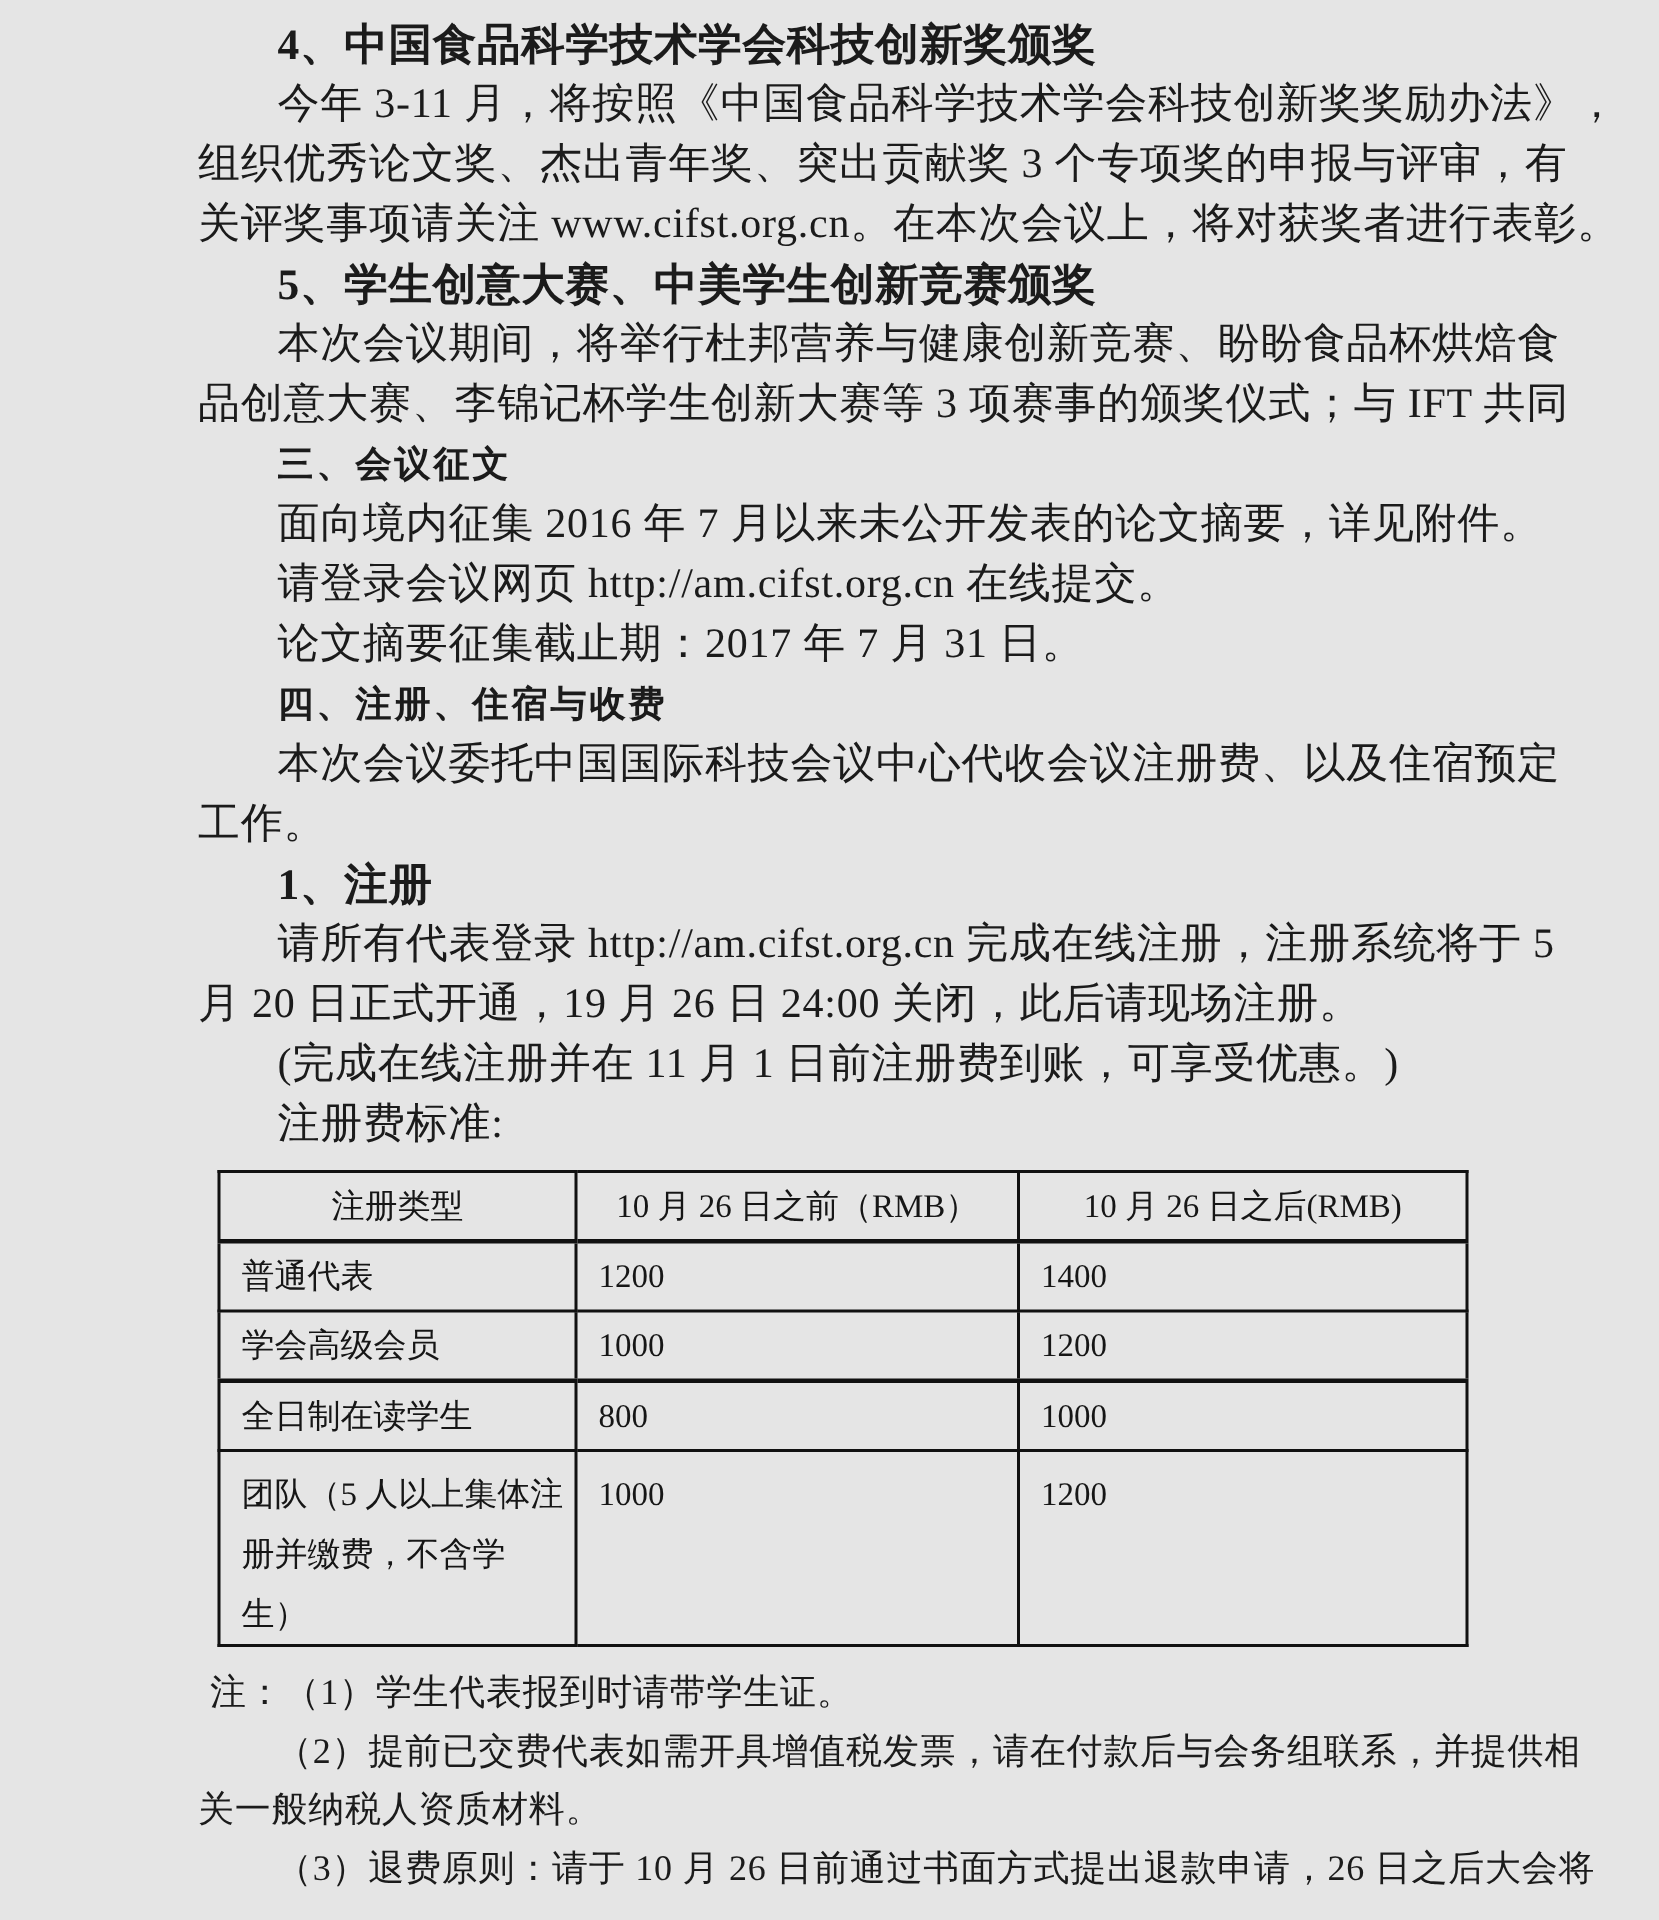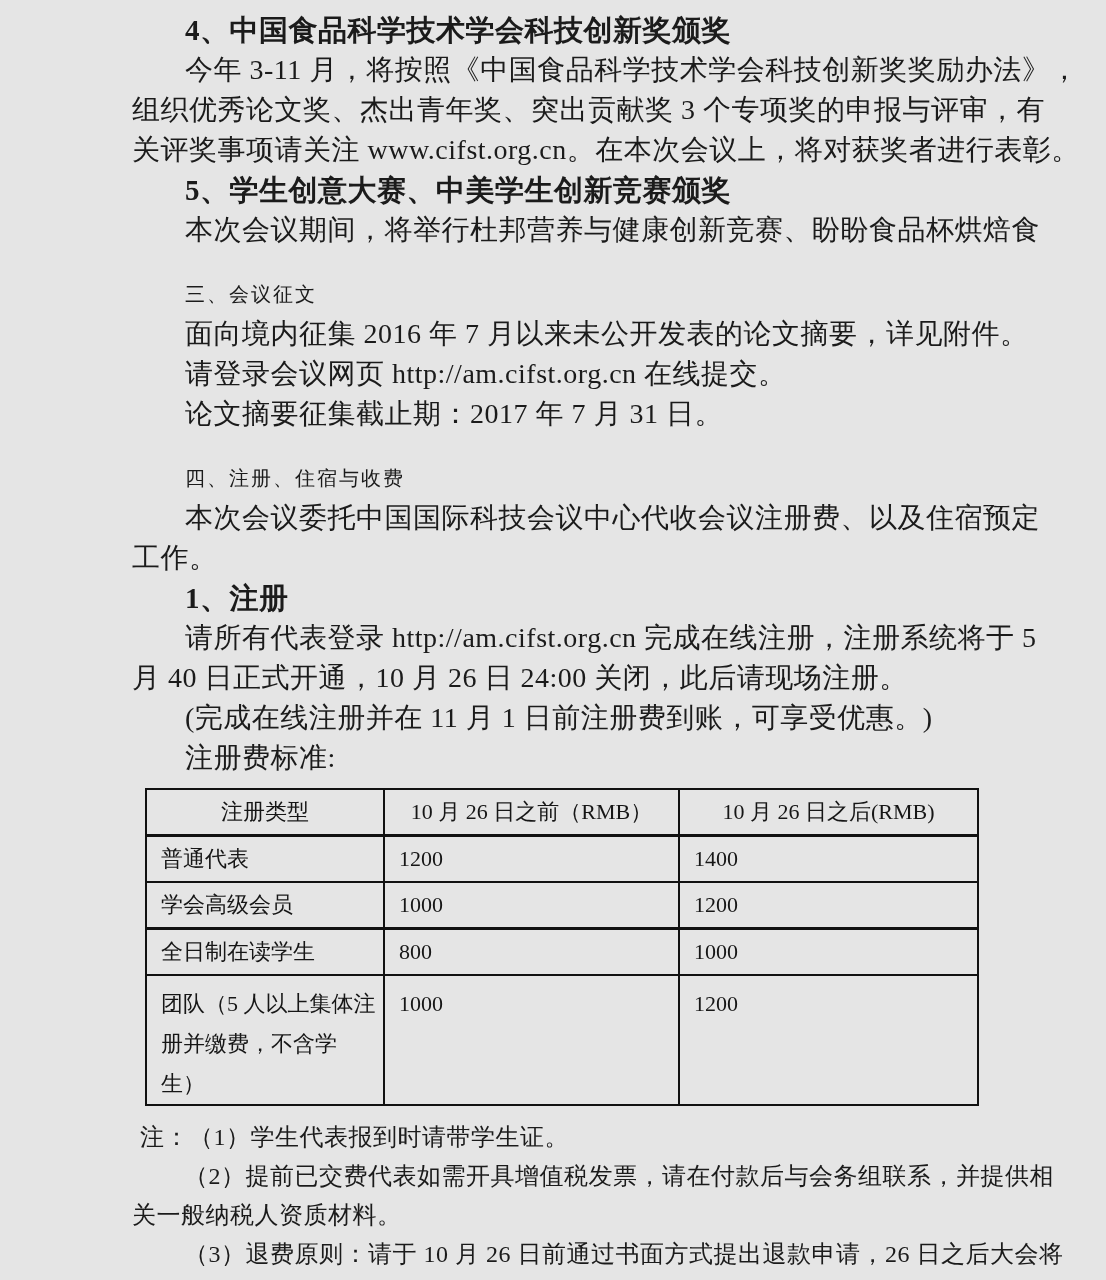--- a/index.html
+++ b/index.html
@@ -34,24 +34,23 @@
     text-align: justify;
     text-align-last: justify;
     text-justify: inter-character;
   }
   .h-serif {
     font-weight: bold;
     font-size: 29px;
   }
   .h-hei {
     font-family: "Liberation Sans", "DejaVu Sans", sans-serif;
-    font-weight: 400;
-    font-size: 20px;
+    font-weight: 700;
+    font-size: 24px;
     letter-spacing: 2px;
-    margin-top: 24px;
   }
   table.fee-table {
     border-collapse: collapse;
     margin-left: 13px;
     margin-top: 10px;
     width: 832px;
     table-layout: fixed;
     font-size: 22px;
     color: #161616;
   }
@@ -106,33 +105,34 @@
 
 <div class="page">
 
   <div class="ln h-serif indent">4、中国食品科学技术学会科技创新奖颁奖</div>
   <div class="ln indent just">今年 3-11 月，将按照《中国食品科学技术学会科技创新奖奖励办法》，</div>
   <div class="ln just">组织优秀论文奖、杰出青年奖、突出贡献奖 3 个专项奖的申报与评审，有</div>
   <div class="ln just">关评奖事项请关注 www.cifst.org.cn。在本次会议上，将对获奖者进行表彰。</div>
 
   <div class="ln h-serif indent">5、学生创意大赛、中美学生创新竞赛颁奖</div>
   <div class="ln indent just">本次会议期间，将举行杜邦营养与健康创新竞赛、盼盼食品杯烘焙食</div>
+  <div class="ln just">品创意大赛、李锦记杯学生创新大赛等 3 项赛事的颁奖仪式；与 IFT 共同</div>
 
   <div class="ln h-hei indent">三、会议征文</div>
   <div class="ln indent">面向境内征集 2016 年 7 月以来未公开发表的论文摘要，详见附件。</div>
   <div class="ln indent">请登录会议网页 http://am.cifst.org.cn 在线提交。</div>
   <div class="ln indent">论文摘要征集截止期：2017 年 7 月 31 日。</div>
 
   <div class="ln h-hei indent">四、注册、住宿与收费</div>
   <div class="ln indent just">本次会议委托中国国际科技会议中心代收会议注册费、以及住宿预定</div>
   <div class="ln">工作。</div>
 
   <div class="ln h-serif indent">1、注册</div>
   <div class="ln indent just">请所有代表登录 http://am.cifst.org.cn 完成在线注册，注册系统将于 5</div>
-  <div class="ln">月 40 日正式开通，10 月 26 日 24:00 关闭，此后请现场注册。</div>
+  <div class="ln">月 20 日正式开通，19 月 26 日 24:00 关闭，此后请现场注册。</div>
   <div class="ln indent">(完成在线注册并在 11 月 1 日前注册费到账，可享受优惠。)</div>
   <div class="ln indent">注册费标准:</div>
 
   <table class="fee-table">
     <colgroup>
         <col class="c1">
         <col class="c2">
         <col class="c3">
       </colgroup>
     <thead>

